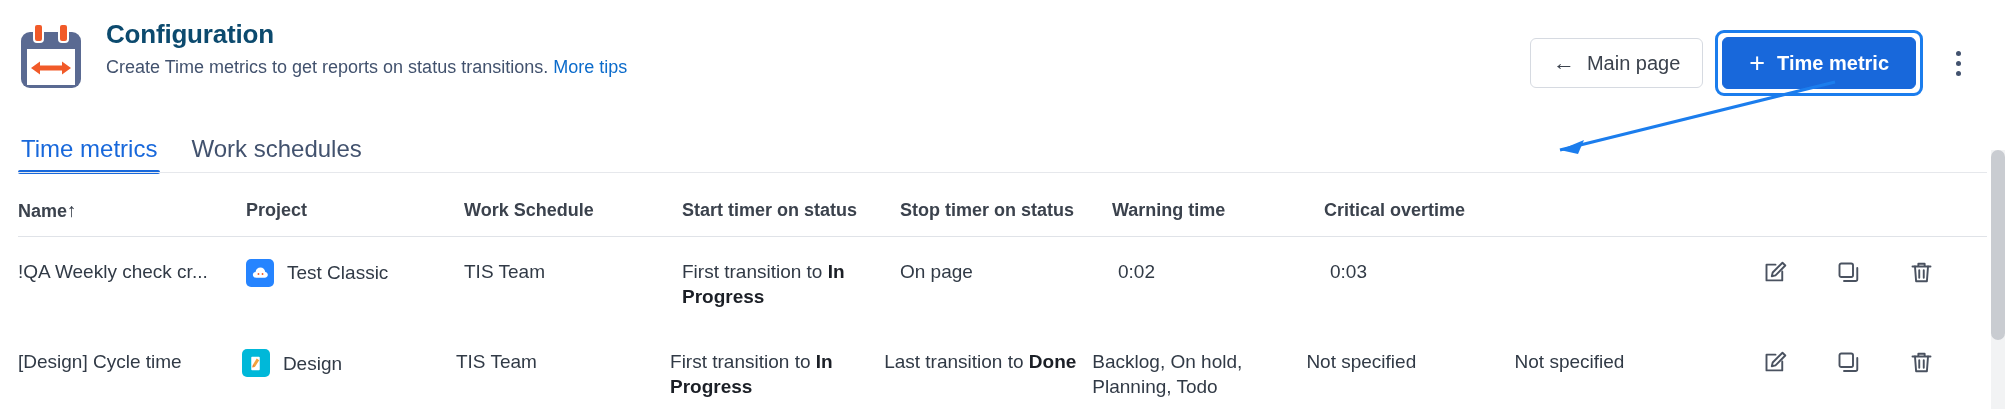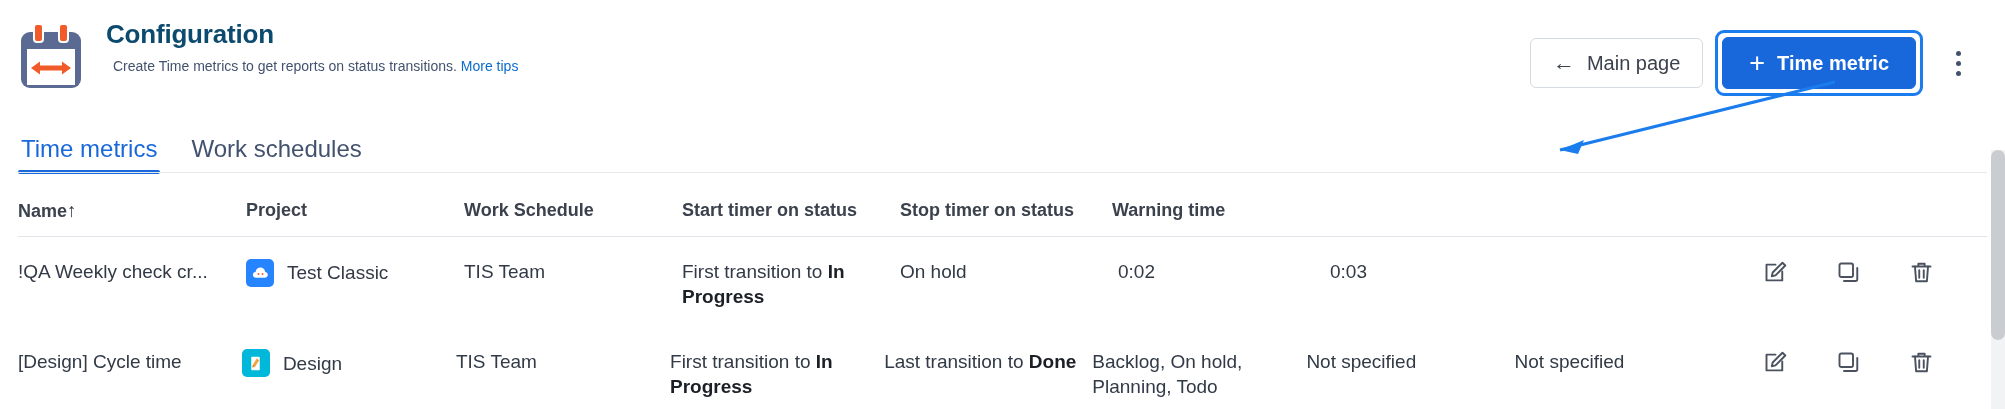--- a/index.html
+++ b/index.html
@@ -65,24 +65,24 @@
   .header-text { padding-top: 4px; }
   .page-title {
     font-size: 26px;
     font-weight: bold;
     color: #0c4a6e;
     letter-spacing: -0.2px;
     margin: 0 0 6px 0;
     line-height: 1.15;
   }
   .page-subtitle {
-    font-size: 14px;
+    font-size: 18px;
     color: #42526e;
     line-height: 1.3;
-    margin: 7px;
+    margin: 0;
   }
   .more-tips {
     color: #0b6bcb;
     text-decoration: none;
     cursor: pointer;
   }
 
   .header-right {
     margin-left: auto;
     display: flex;
@@ -307,40 +307,41 @@
     <div class="trow thead">
       <div class="th c-name">
         <span>Name</span>
         <span class="sort-arrow">↑</span>
       </div>
       <div class="th c-project">Project</div>
       <div class="th c-sched">Work Schedule</div>
       <div class="th c-start">Start timer on status</div>
       <div class="th c-stop">Stop timer on status</div>
       <div class="th c-warn">Warning time</div>
+      <div class="th c-crit">Critical overtime</div>
       <div class="c-actions"></div>
     </div>
 
     <div class="trow tbody-row">
       <div class="td c-name">!QA Weekly check cr...</div>
       <div class="td c-project">
         <span class="proj-avatar avatar-classic">
           <svg width="17" height="17" viewBox="0 0 20 20">
             <path d="M5 15 C2.2 15 1 13.2 1 11.4 C1 9.6 2.4 8.2 4.2 8.1 C4.6 5.2 6.9 3 9.9 3 C12.9 3 15.3 5.3 15.6 8.2 C17.3 8.4 18.6 9.8 18.6 11.5 C18.6 13.4 17.2 15 15 15 Z" fill="#ffffff"></path>
             <circle cx="7.6" cy="10.6" r="1.1" fill="#f15a29"></circle>
             <circle cx="12.4" cy="10.6" r="1.1" fill="#f15a29"></circle>
           </svg>
         </span>
         <span>Test Classic</span>
       </div>
       <div class="td c-sched">TIS Team</div>
       <div class="td c-start">
         <span>First transition to </span><b>In Progress</b>
       </div>
-      <div class="td c-pause">On hold</div>
+      <div class="td c-pause">On page</div>
       <div class="td c-warn">0:02</div>
       <div class="td c-crit">0:03</div>
       <div class="c-actions">
         <span class="act-icon">
           <svg width="27" height="27" viewBox="0 0 24 24" fill="none" stroke="#4a5260" stroke-width="1.7" stroke-linecap="round" stroke-linejoin="round">
             <path d="M4 5 h8 M4 5 v14 h14 v-8"></path>
             <path d="M18.2 3.3 l2.5 2.5 l-8.7 8.7 l-3.3 0.8 l0.8 -3.3 Z"></path>
           </svg>
         </span>
         <span class="act-icon">

